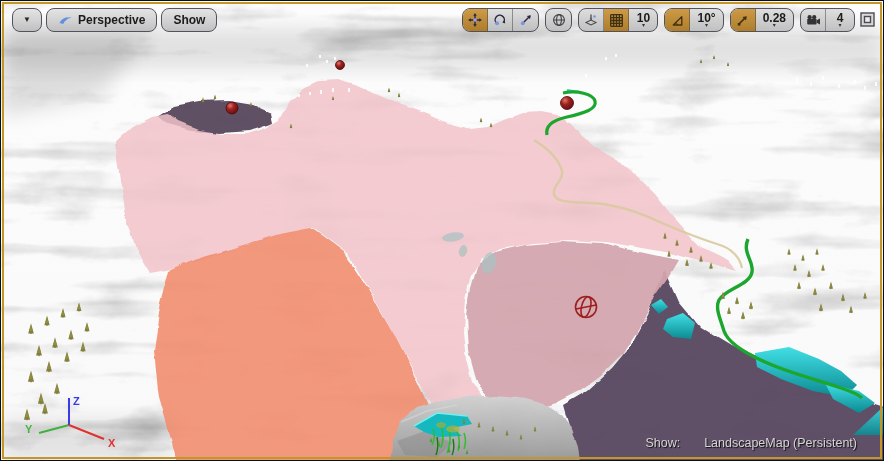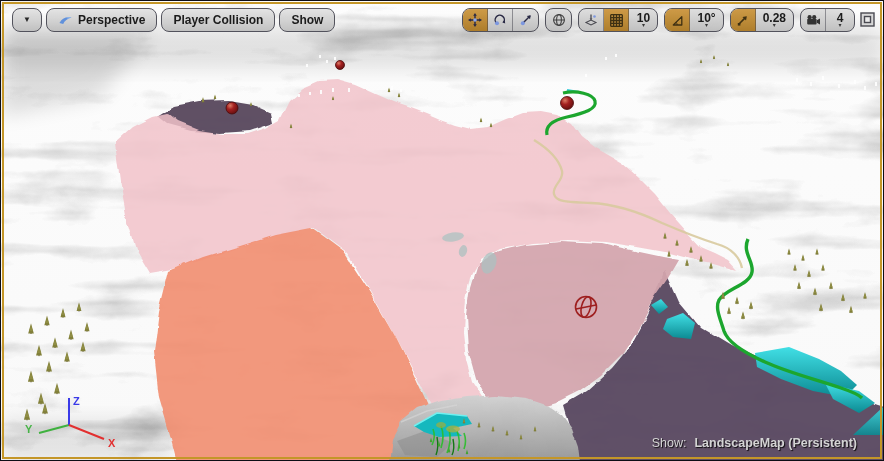--- a/index.html
+++ b/index.html
@@ -33,21 +33,21 @@
   .seg.value{width:auto;min-width:28px;padding:0 7px;flex-direction:column;justify-content:center;line-height:10px;}
   .val-num{font-size:12px;font-weight:bold;color:#151515;}
   .val-caret{font-size:6px;color:#333;line-height:5px;}
   .maxbtn{position:absolute;top:11px;right:8px;width:15px;height:15px;z-index:40;}
 
   
   .level{
     position:absolute;right:26px;top:435px;z-index:40;
     font-size:12.5px;color:#d4d4d4;text-shadow:1px 1px 1px rgba(0,0,0,.85);
   }
-  .level .lv-value{margin-left:8px;font-weight:bold;}
+  .level .lv-value{margin-left:24px;}
 </style>
 </head>
 <body>
 
 <div class="frame">
 
   <svg class="scene" width="884" height="461" viewBox="0 0 884 461">
     <defs>
       <filter id="terr" x="0" y="0" width="100%" height="100%">
         <feTurbulence type="fractalNoise" baseFrequency="0.011 0.022" numOctaves="5" seed="13" result="t1"></feTurbulence>
@@ -288,23 +288,20 @@
       <span class="caret-big">▼</span>
     </div>
     <div class="btn">
       <svg width="15" height="12" viewBox="0 0 15 12">
         <path d="M1.5,9 C3.5,4.5 8,2.5 13.5,3.5 C9.5,4.8 6.5,6.8 5.2,10 Z" fill="#5c8edc"></path>
         <path d="M9,3.6 C11,3 12.5,3.1 13.5,3.5 C12,3.9 10.8,4.3 9.8,4.9 Z" fill="#8db4ea"></path>
       </svg>
       <span>Perspective</span>
     </div>
     <div class="btn">
-      <span>Player Collision</span>
-    </div>
-    <div class="btn">
       <span>Show</span>
     </div>
   </div>
 
   <div class="tb-right">
 
     <div class="pill">
       <div class="seg active">
         <svg width="14" height="14" viewBox="0 0 14 14">
           <g stroke="#23233f" stroke-width="1.4">

